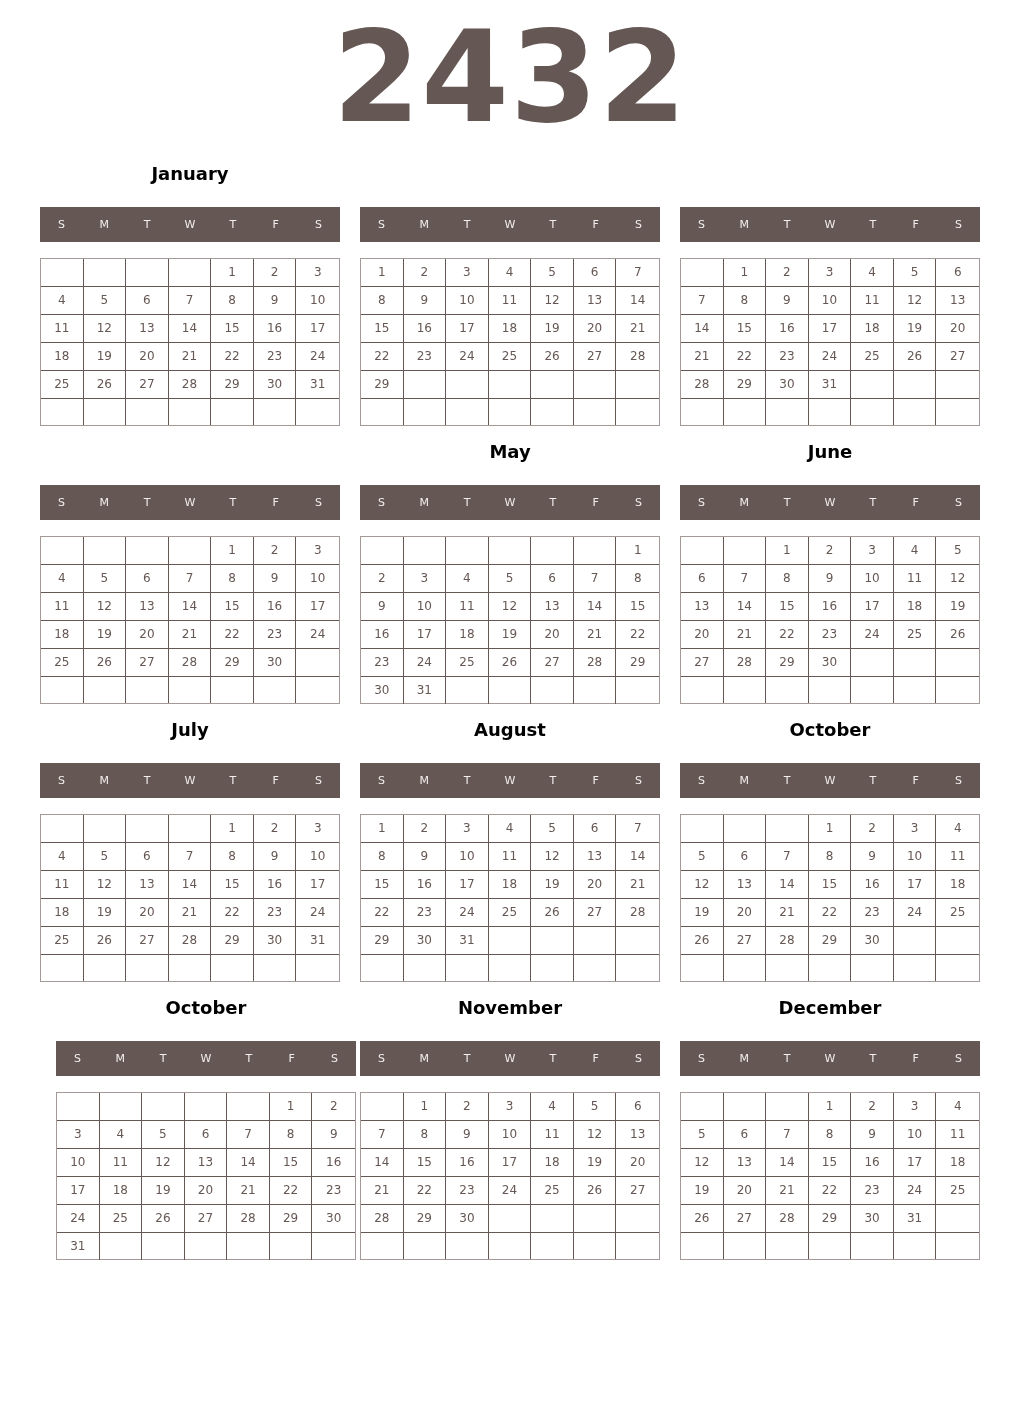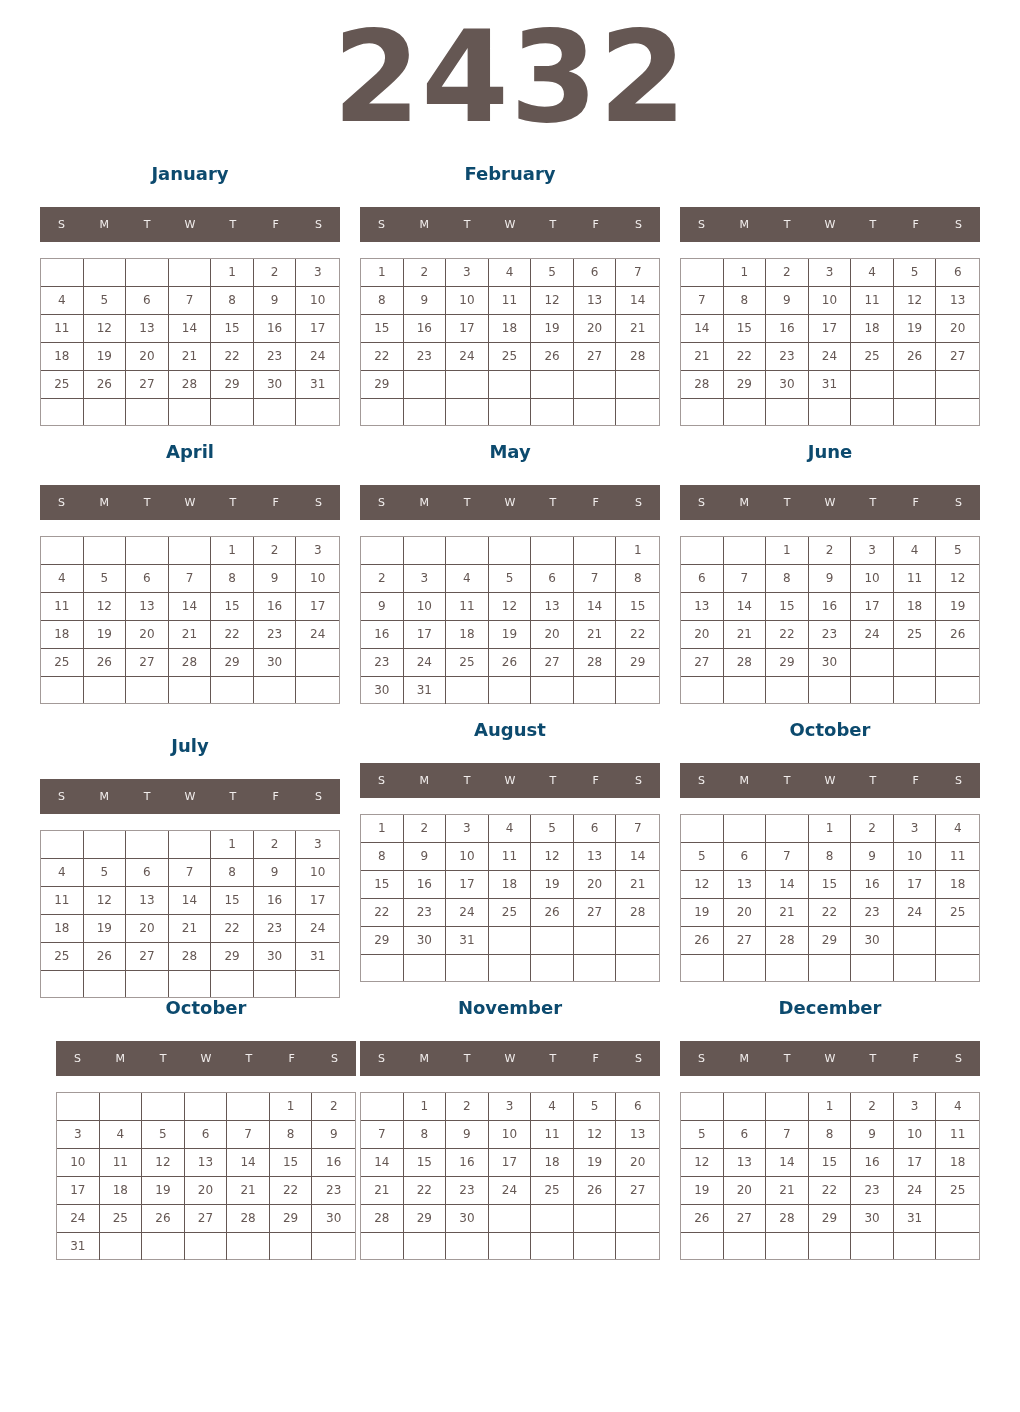--- a/index.html
+++ b/index.html
@@ -3,21 +3,21 @@
 <meta charset="utf-8">
 <style>
   html, body { margin: 0; padding: 0; background: #ffffff; }
   body { width: 1020px; height: 1412px; position: relative; overflow: hidden;
          font-family: "DejaVu Sans", sans-serif; color: #655753; }
   .year-title { position: absolute; left: 0; top: 8px; width: 1020px; text-align: center;
                 font-family: "DejaVu Sans", sans-serif; font-weight: bold; font-size: 126px;
                 line-height: 140px; color: #655753; letter-spacing: 1px; }
   .month { position: absolute; width: 300px; height: 272px; }
   .month-name { position: absolute; left: 0; top: 8px; width: 300px; text-align: center;
-                font-weight: bold; font-size: 18px; line-height: 22px; color: #0c4a6e; }
+                font-weight: bold; font-size: 18px; line-height: 22px; color: #000000; }
   .weekday-bar { position: absolute; left: 0; top: 52px; width: 300px; height: 35px;
                  background: #655753; display: flex; }
   .weekday { flex: 1; text-align: center; line-height: 35px; font-size: 11px; color: #f2eeed; }
   .grid { position: absolute; left: 0; top: 103px; width: 300px; height: 168px;
           box-sizing: border-box; border: 1px solid #a39a98;
           display: grid; grid-template-columns: repeat(7, 1fr); grid-template-rows: repeat(6, 1fr); }
   .cell { box-sizing: border-box; border-right: 1px solid #655753; border-bottom: 1px solid #655753;
           text-align: center; font-size: 12px; line-height: 27px; color: #655753; }
   .cell.last-col { border-right: none; }
   .cell.last-row { border-bottom: none; }
@@ -77,21 +77,20 @@
         <div class="cell last-row"></div>
         <div class="cell last-row"></div>
         <div class="cell last-row"></div>
         <div class="cell last-row"></div>
         <div class="cell last-row"></div>
         <div class="cell last-row"></div>
         <div class="cell last-col last-row"></div>
       </div>
     </div>
     <div class="month" style="left: 360px; top: 155px;">
-      <div class="month-name">February</div>
       <div class="weekday-bar">
         <div class="weekday">S</div>
         <div class="weekday">M</div>
         <div class="weekday">T</div>
         <div class="weekday">W</div>
         <div class="weekday">T</div>
         <div class="weekday">F</div>
         <div class="weekday">S</div>
       </div>
       <div class="grid">
@@ -188,21 +187,20 @@
         <div class="cell last-row"></div>
         <div class="cell last-row"></div>
         <div class="cell last-row"></div>
         <div class="cell last-row"></div>
         <div class="cell last-row"></div>
         <div class="cell last-row"></div>
         <div class="cell last-col last-row"></div>
       </div>
     </div>
     <div class="month" style="left: 40px; top: 433px;">
-      <div class="month-name">April</div>
       <div class="weekday-bar">
         <div class="weekday">S</div>
         <div class="weekday">M</div>
         <div class="weekday">T</div>
         <div class="weekday">W</div>
         <div class="weekday">T</div>
         <div class="weekday">F</div>
         <div class="weekday">S</div>
       </div>
       <div class="grid">
@@ -355,21 +353,21 @@
         <div class="cell last-col"></div>
         <div class="cell last-row"></div>
         <div class="cell last-row"></div>
         <div class="cell last-row"></div>
         <div class="cell last-row"></div>
         <div class="cell last-row"></div>
         <div class="cell last-row"></div>
         <div class="cell last-col last-row"></div>
       </div>
     </div>
-    <div class="month" style="left: 40px; top: 711px; margin-top: 16px;">
+    <div class="month" style="left: 40px; top: 711px;">
       <div class="month-name">July</div>
       <div class="weekday-bar">
         <div class="weekday">S</div>
         <div class="weekday">M</div>
         <div class="weekday">T</div>
         <div class="weekday">W</div>
         <div class="weekday">T</div>
         <div class="weekday">F</div>
         <div class="weekday">S</div>
       </div>

